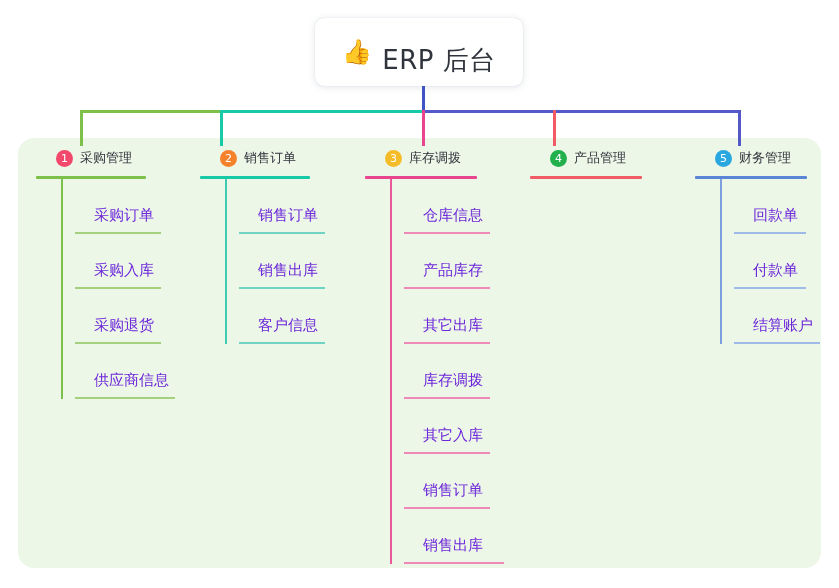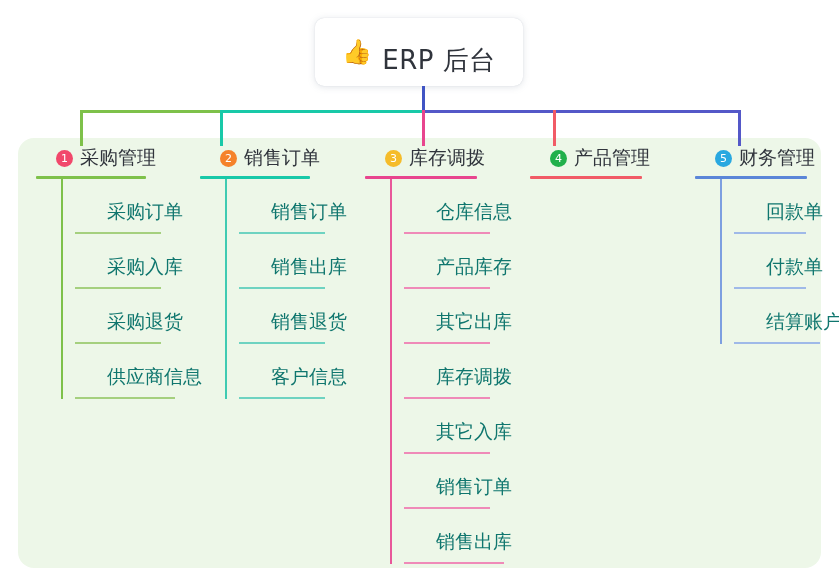--- a/index.html
+++ b/index.html
@@ -89,21 +89,21 @@
     height: 17px;
     border-radius: 50%;
     color: #ffffff;
     font-size: 11px;
     line-height: 17px;
     text-align: center;
     flex: none;
     font-family: "DejaVu Sans", "Liberation Sans", sans-serif;
   }
   .col-title {
-    font-size: 19px;
+    font-size: 13px;
     color: #30343c;
     white-space: nowrap;
     font-family: Liberation Serif, serif;
   }
   .col-rule {
     height: 3px;
     margin-top: 6px;
     border-radius: 1px;
   }
 
@@ -119,24 +119,24 @@
     bottom: 0;
     width: 2px;
   }
   .item {
     position: relative;
     height: 55px;
     box-sizing: border-box;
   }
   .item-label {
     position: absolute;
-    left: 32px;
+    left: 19px;
     bottom: 9px;
-    font-size: 19px;
-    color: #0f766e;
+    font-size: 15px;
+    color: #6d28d9;
     white-space: nowrap;
   }
   .item-rule {
     position: absolute;
     left: 0;
     bottom: 0;
     height: 2px;
   }
 </style>
 </head>
@@ -202,24 +202,20 @@
       <div class="spine" style="background:#3fcbb2;"></div>
       <div class="item">
         <span class="item-label">销售订单</span>
         <div class="item-rule" style="width:86px; background:#6ed3c1;"></div>
       </div>
       <div class="item">
         <span class="item-label">销售出库</span>
         <div class="item-rule" style="width:86px; background:#6ed3c1;"></div>
       </div>
       <div class="item">
-        <span class="item-label">销售退货</span>
-        <div class="item-rule" style="width:86px; background:#6ed3c1;"></div>
-      </div>
-      <div class="item">
         <span class="item-label">客户信息</span>
         <div class="item-rule" style="width:86px; background:#6ed3c1;"></div>
       </div>
     </div>
   </div>
 
   <div class="column" style="left:365px; width:160px;">
     <div class="col-head">
       <span class="badge" style="background:#f5bc2a;">3</span>
       <span class="col-title">库存调拨</span>

